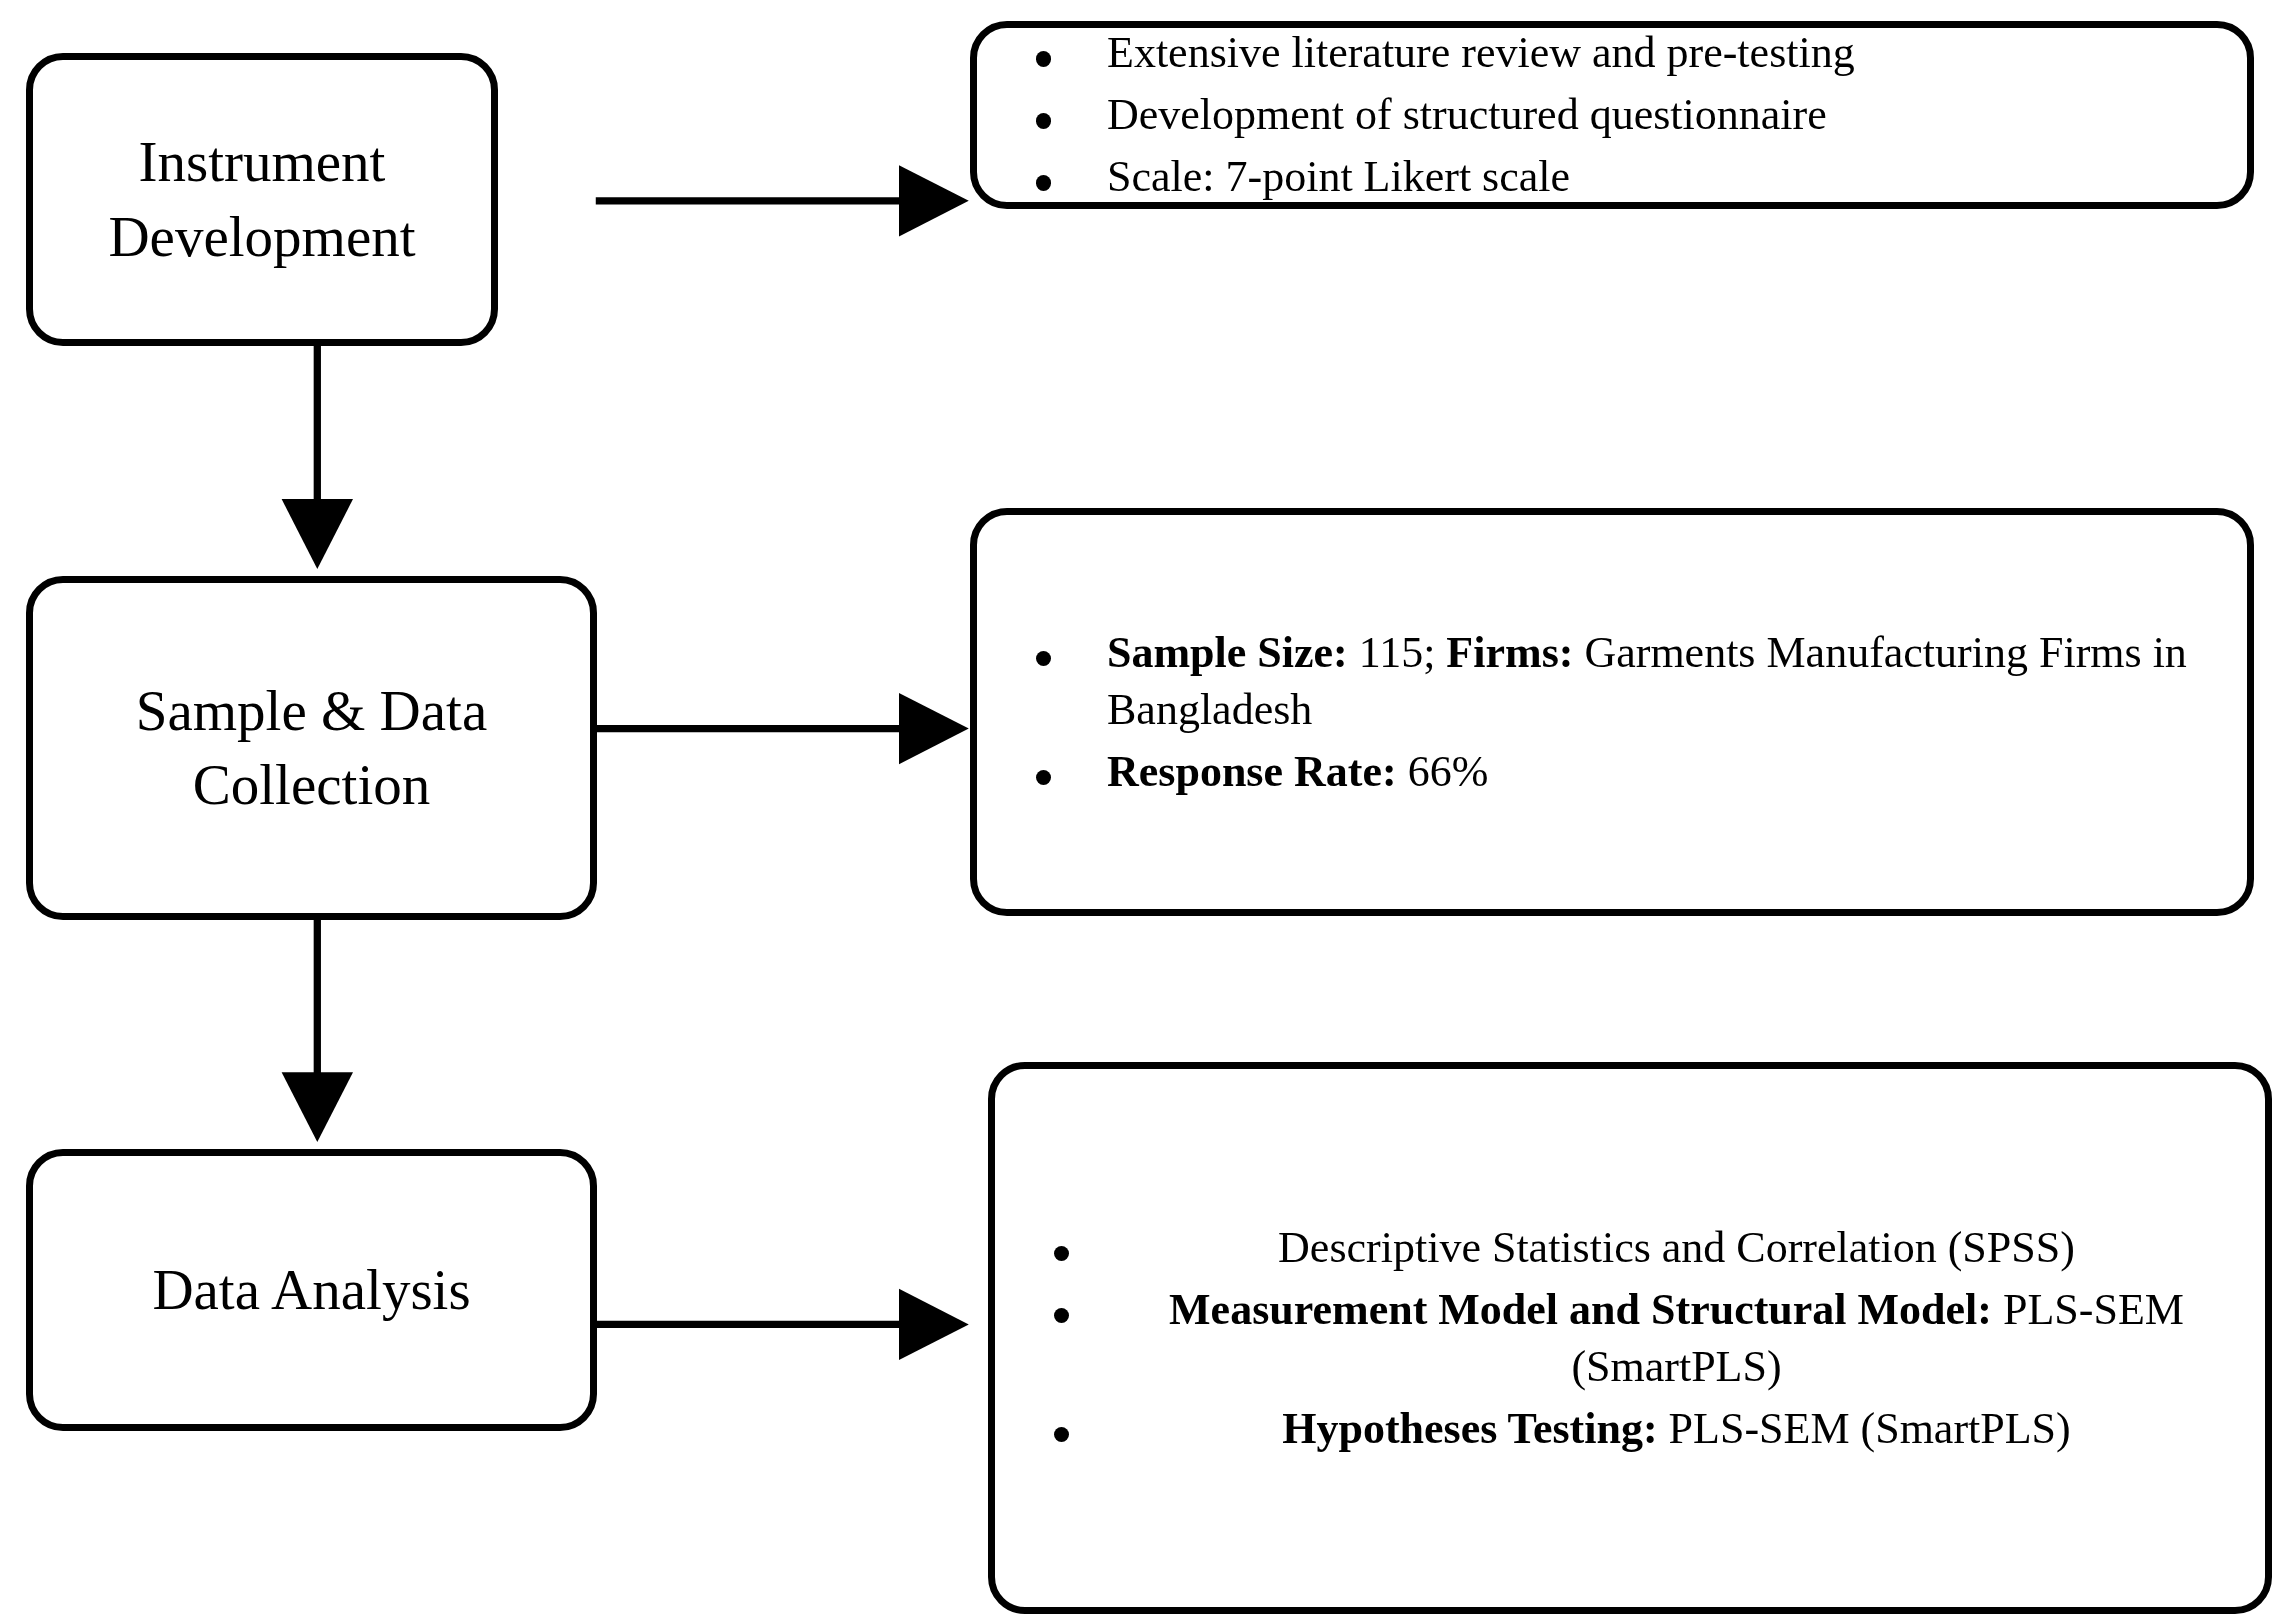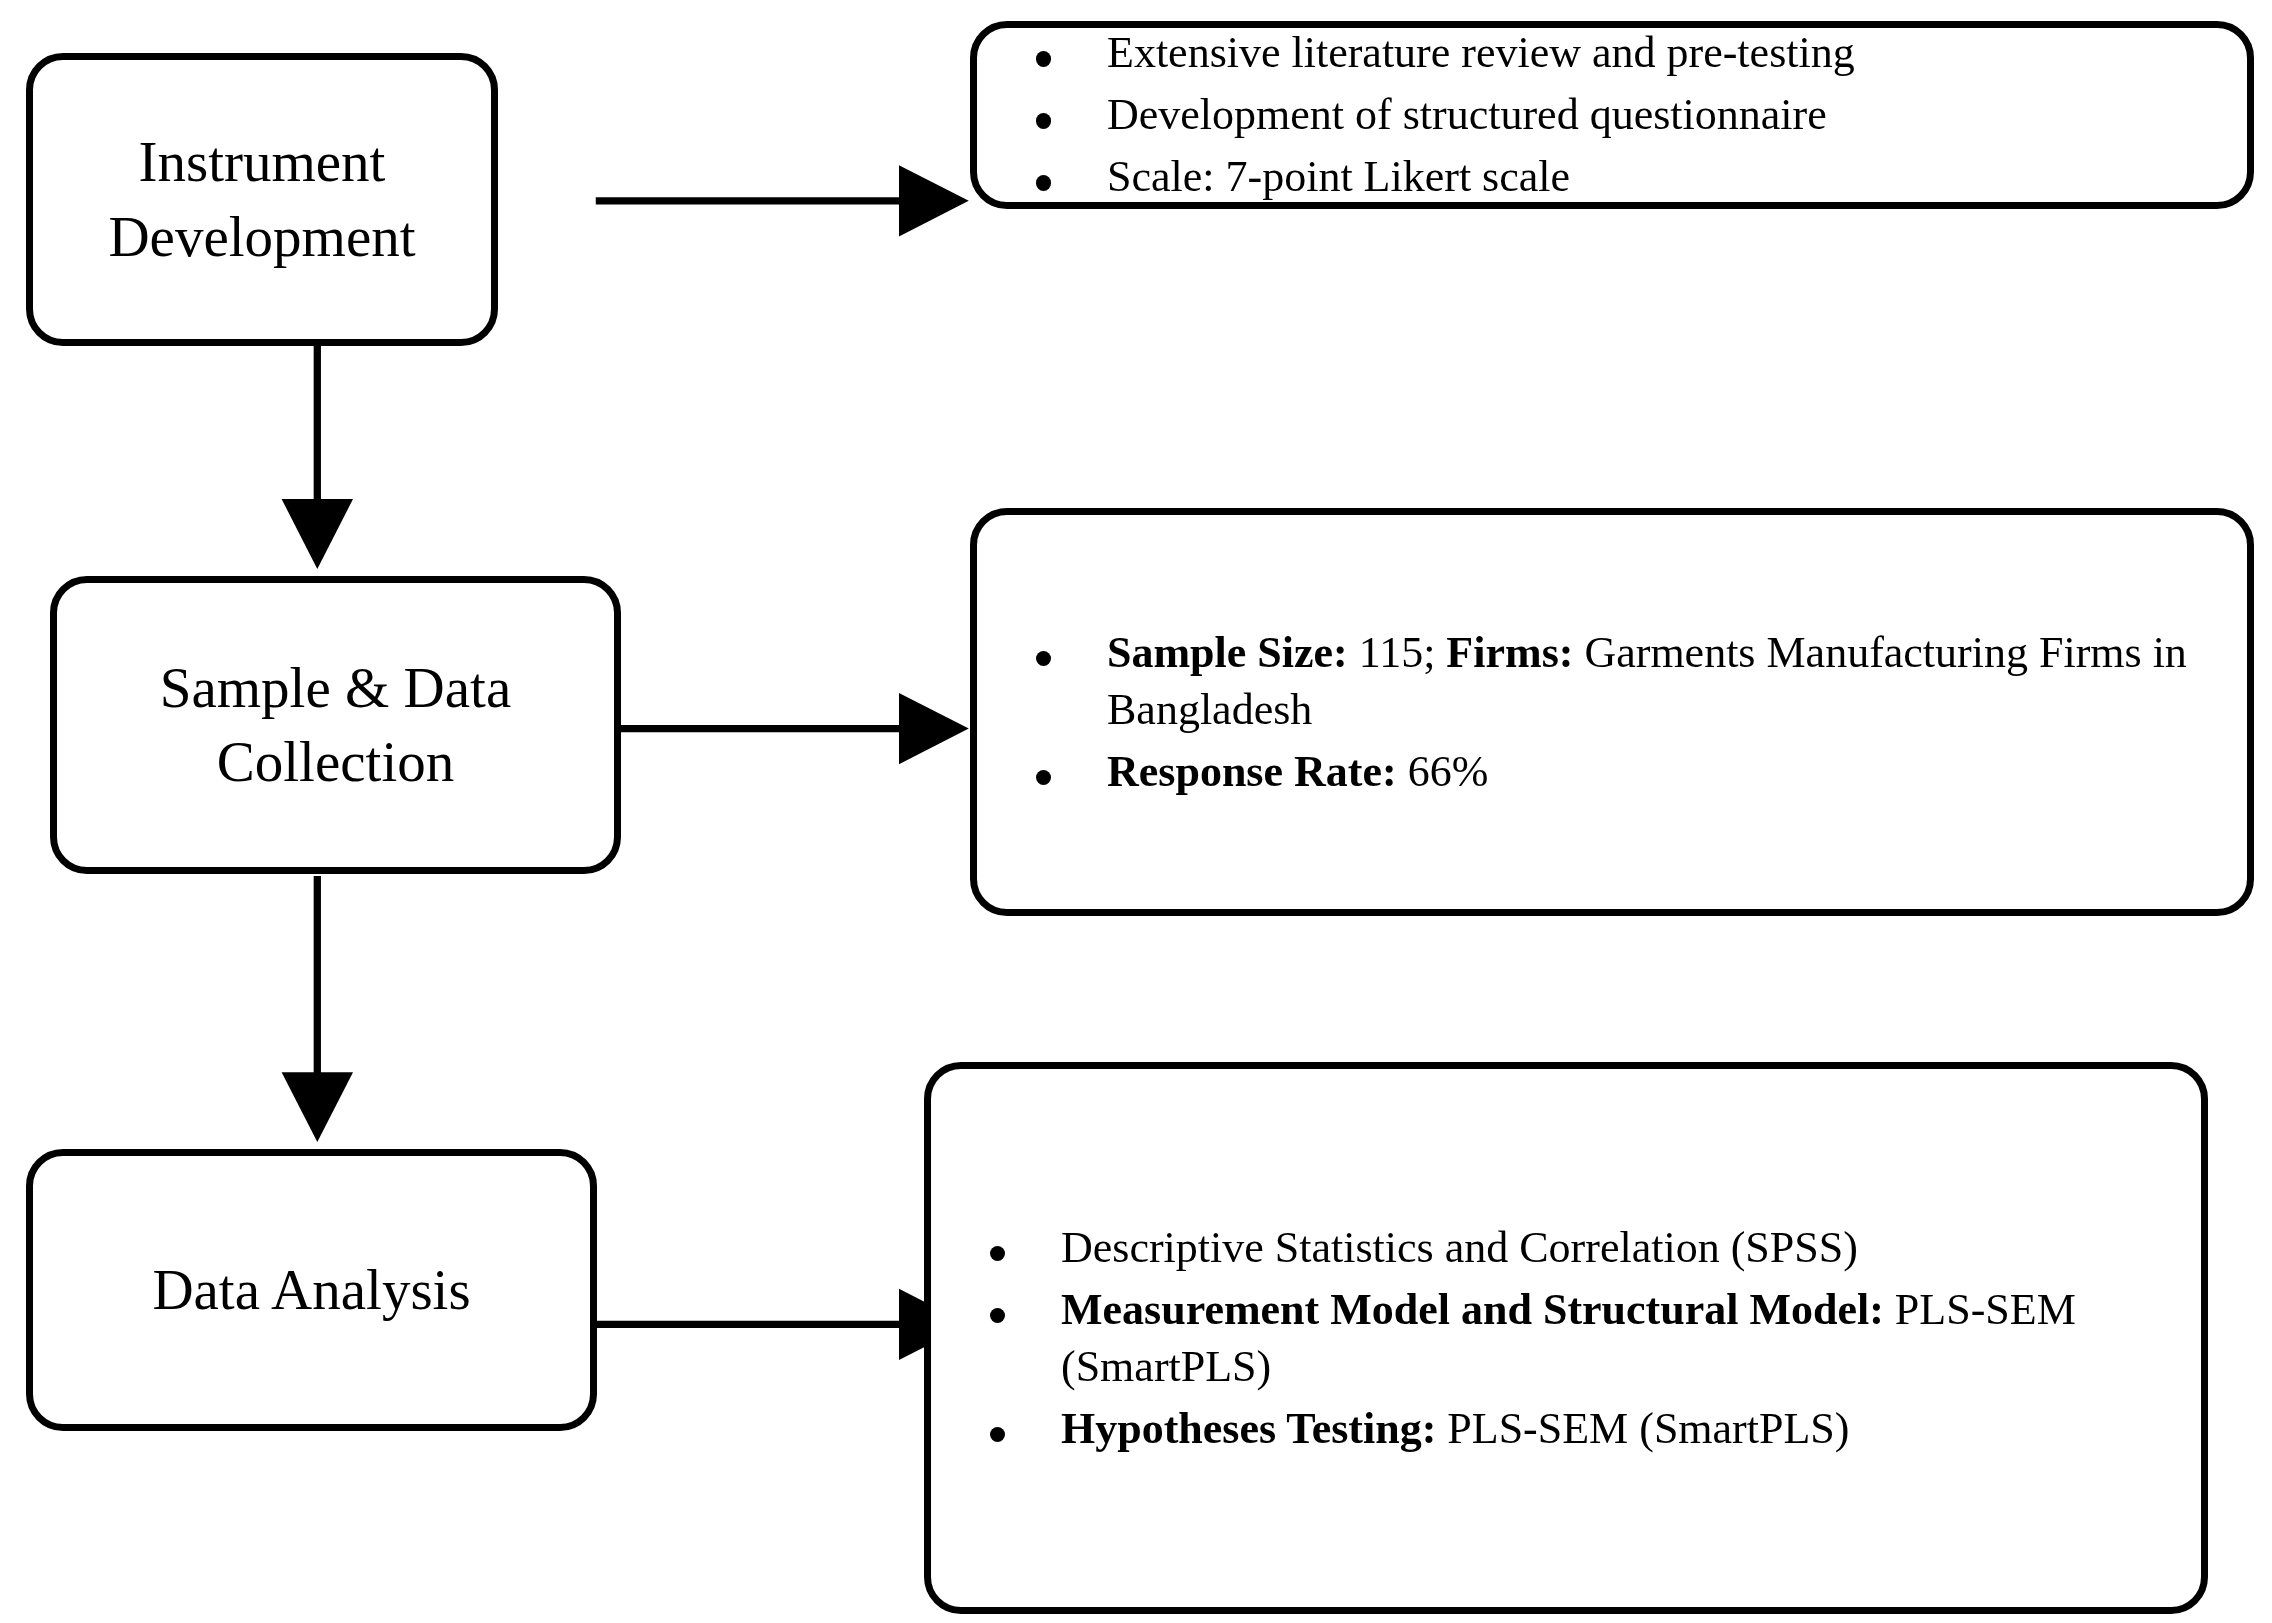--- a/index.html
+++ b/index.html
@@ -106,21 +106,21 @@
     <g>
       <path d="M736,1636 L1186,1636" stroke="#000000" stroke-width="9" fill="none" marker-end="url(#ah)"></path>
     </g>
   </svg>
 
   <div class="node" style="left:26px; top:53px; width:472px; height:293px;">
     <div class="stage-label">Instrument
 Development</div>
   </div>
 
-  <div class="node" style="left:26px; top:576px; width:571px; height:298px;margin-left:24px;">
+  <div class="node" style="left:26px; top:576px; width:571px; height:344px;">
     <div class="stage-label">Sample &amp; Data
 Collection</div>
   </div>
 
   <div class="node" style="left:26px; top:1149px; width:571px; height:282px;">
     <div class="stage-label">Data Analysis</div>
   </div>
 
   <div class="detail" style="left:970px; top:21px; width:1284px; height:188px;">
     <ul class="bullets">
@@ -130,21 +130,21 @@
       </ul>
   </div>
 
   <div class="detail" style="left:970px; top:508px; width:1284px; height:408px;">
     <ul class="bullets">
         <li><span class="dot"></span><span class="b">Sample Size:</span><span> 115; </span><span class="b">Firms:</span><span> Garments Manufacturing Firms in Bangladesh</span></li>
         <li><span class="dot"></span><span class="b">Response Rate:</span><span> 66%</span></li>
       </ul>
   </div>
 
-  <div class="detail" style="left:924px; top:1062px; width:1284px; height:552px;">
+  <div class="detail" style="left:988px; top:1062px; width:1284px; height:552px;text-align:center;">
     <ul class="bullets">
         <li><span class="dot"></span><span>Descriptive Statistics and Correlation (SPSS)</span></li>
         <li><span class="dot"></span><span class="b">Measurement Model and Structural Model:</span><span> PLS-SEM (SmartPLS)</span></li>
         <li><span class="dot"></span><span class="b">Hypotheses Testing:</span><span> PLS-SEM (SmartPLS)</span></li>
       </ul>
   </div>
 
 </div>
 
 

